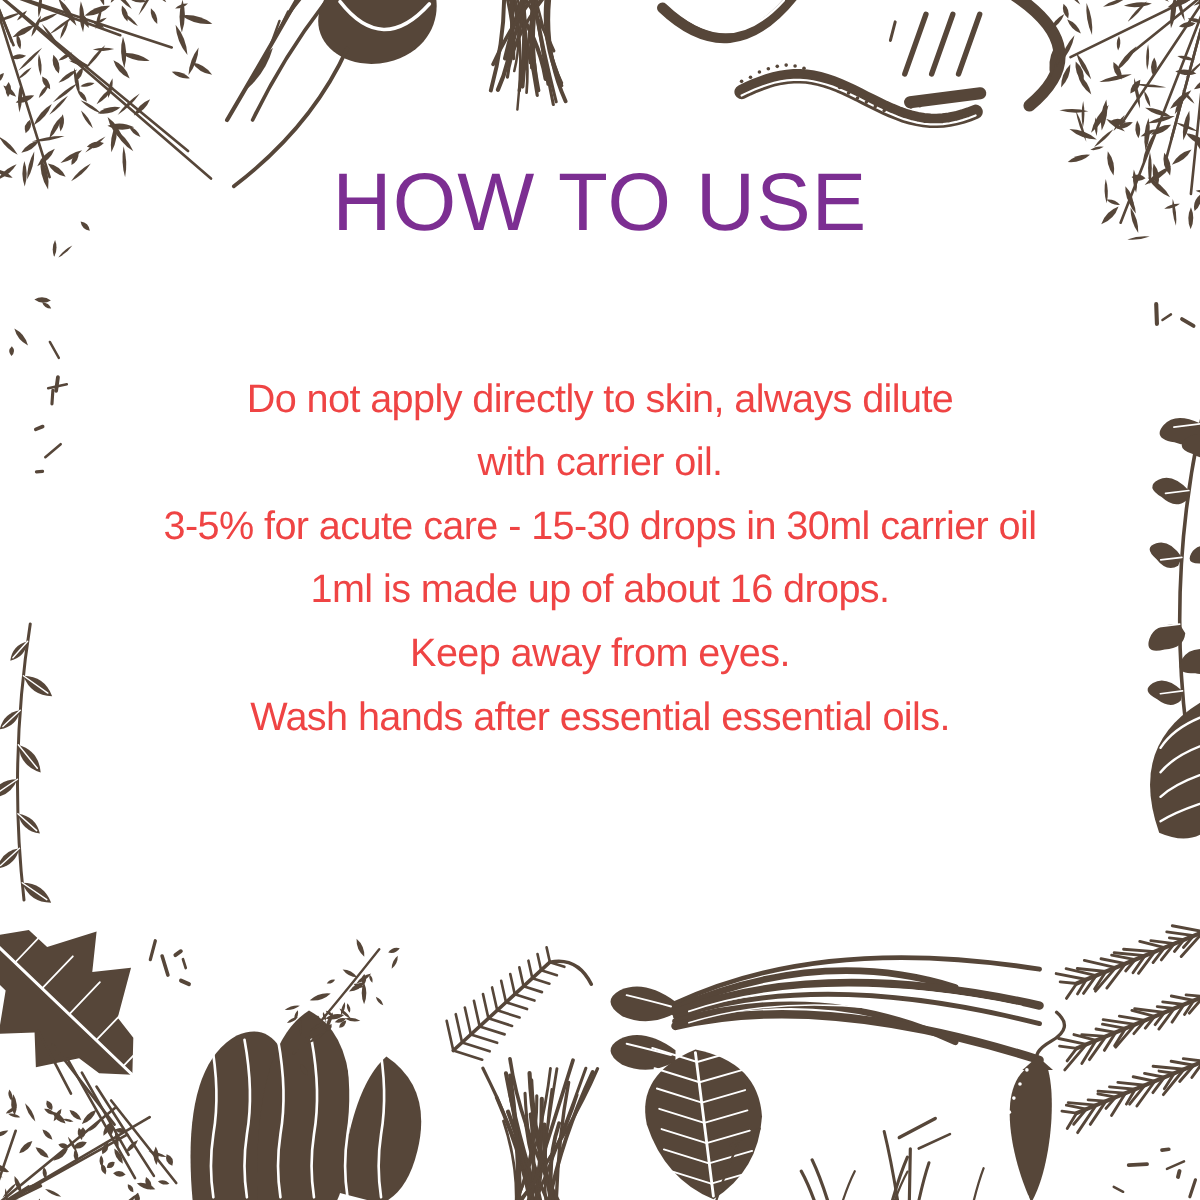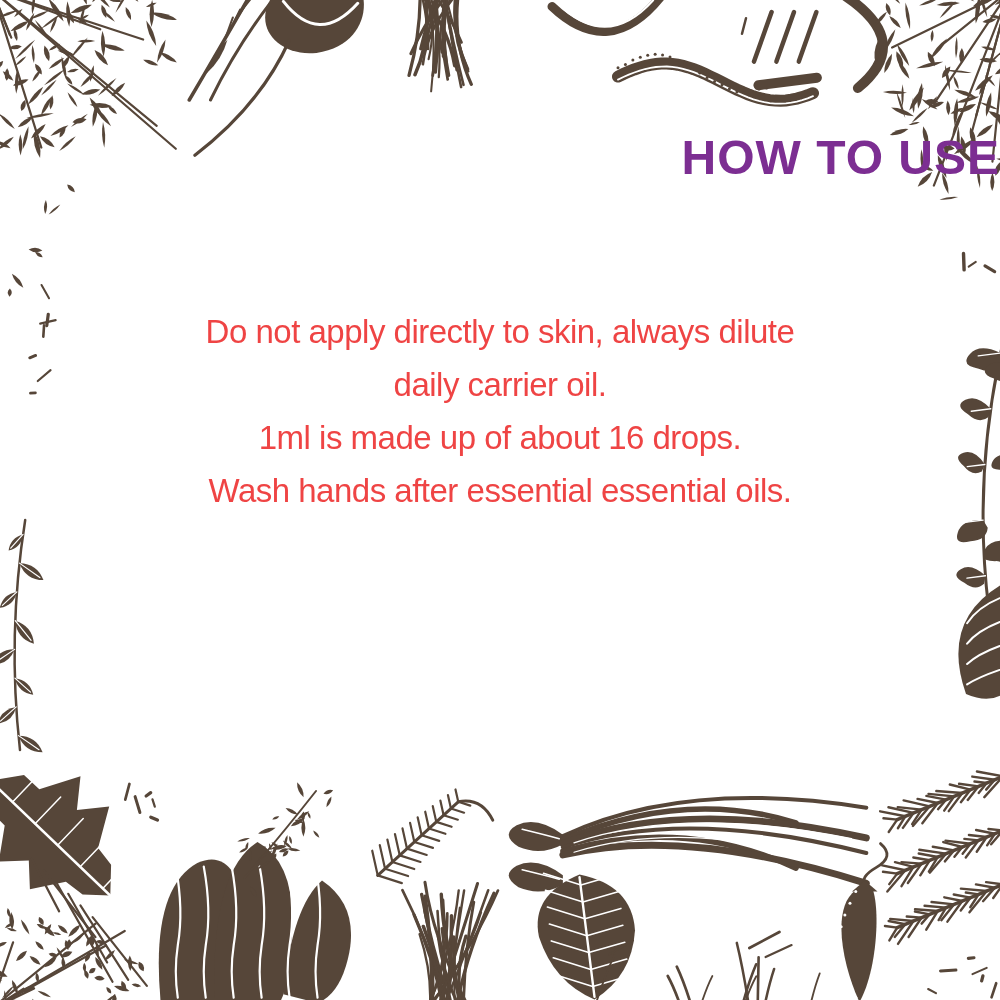--- a/index.html
+++ b/index.html
@@ -6,22 +6,22 @@
   body{
     width:1000px;height:1000px;position:relative;overflow:hidden;
     background:#ffffff;
     font-family:"Liberation Sans", sans-serif;
   }
   #decor-layer{position:absolute;inset:0;z-index:0;}
   #decor-layer svg{position:absolute;overflow:visible;pointer-events:none;}
   #content{position:absolute;inset:0;z-index:1;}
   .page-title{
     position:absolute;top:130px;left:0;width:100%;
-    text-align:right;
-    font-size:48px;font-weight:bold;letter-spacing:1px;
+    text-align:center;
+    font-size:68px;font-weight:normal;letter-spacing:1px;
     margin:0;
   }
   .instructions{
     position:absolute;top:305px;left:0;width:100%;
     text-align:center;
   }
   .instruction-line{
     margin:0;
     font-size:33px;
     line-height:53px;
@@ -749,17 +749,19 @@
       <path d="M 46.65242296177894 30.795626766979694 l 1.28378315071098 -4.903118030622652" fill="none" stroke="#564639" stroke-width="3.276843414292671" stroke-linecap="round"></path>
       <path d="M 5.531098684296012 20.961244951933622 l 15.406681516910654 -0.8868129410395081" fill="none" stroke="#564639" stroke-width="3.0328781113494188" stroke-linecap="round"></path>
       <path d="M 51.69583402108401 17.830418586730957 l -14.228113337808999 6.29289635097365" fill="none" stroke="#564639" stroke-width="2.0860647478839383" stroke-linecap="round"></path>
     </svg>
   </div>
 
 <div id="content">
   <h1 class="page-title" style="color: rgb(124, 46, 146);">HOW TO USE</h1>
   <div class="instructions" style="color: #ef4444;">
     <p class="instruction-line">Do not apply directly to skin, always dilute</p>
-    <p class="instruction-line">daily carrier oil.</p>
+    <p class="instruction-line">with carrier oil.</p>
+    <p class="instruction-line">3-5% for acute care - 15-30 drops in 30ml carrier oil</p>
     <p class="instruction-line">1ml is made up of about 16 drops.</p>
+    <p class="instruction-line">Keep away from eyes.</p>
     <p class="instruction-line">Wash hands after essential essential oils.</p>
   </div>
 </div>
 
 </body></html>

